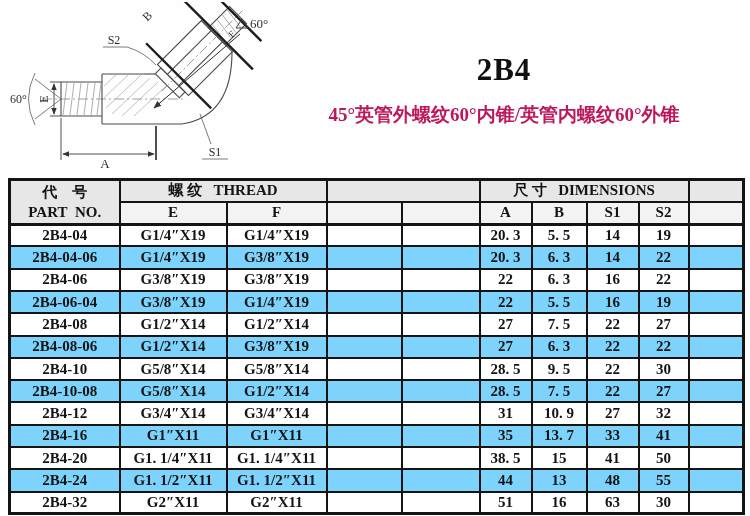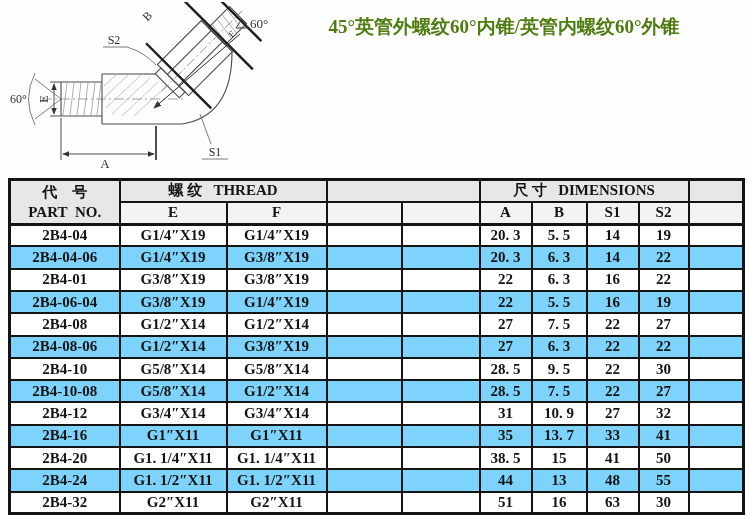--- a/index.html
+++ b/index.html
@@ -10,21 +10,21 @@
     color:#141414;
   }
   .page { position:relative; width:750px; height:516px; background:#fefefe; }
 
   
   .drawing { position:absolute; left:4px; top:2px; width:266px; height:174px; }
   svg text { font-family:"Liberation Serif","DejaVu Serif",serif; fill:#2e2e2e; }
 
   .title-block { position:absolute; left:268px; top:0; width:472px; height:176px; text-align:center; }
   .product-code { margin:52px 0 0 0; font-size:31px; font-weight:bold; letter-spacing:1px; color:#101010; }
-  .subtitle-cn  { margin:14px 0 0 0; font-size:19px; font-weight:bold; color:#4d7c0f; }
+  .subtitle-cn  { margin:14px 0 0 0; font-size:19px; font-weight:bold; color:#be185d; }
   .subtitle-en  { margin:8px 0 0 0;  font-size:16.5px; font-weight:bold; letter-spacing:0.5px; color:#101010; }
 
   
   table.spec {
     position:absolute; left:8px; top:178px; width:734px;
     border-collapse:collapse; table-layout:fixed;
     font-size:15px; font-weight:bold;
     border:3px solid #141414;
   }
   .spec th, .spec td {
@@ -148,20 +148,21 @@
 
       <g stroke="#5a5a5a" stroke-width="0.8" fill="none">
         <line x1="207" y1="142" x2="196" y2="112"></line>
         <line x1="198" y1="157" x2="224" y2="157"></line>
       </g>
       <text x="211" y="154" font-size="12" text-anchor="middle">S1</text>
     </svg>
   </div>
 
   <div class="title-block">
+    <div class="product-code">2B4</div>
     <div class="subtitle-cn">45°英管外螺纹60°内锥/英管内螺纹60°外锥</div>
   </div>
 
   <table class="spec">
     <colgroup>
       <col style="width:110px">
         <col style="width:107px">
         <col style="width:100px">
       <col style="width:75px">
         <col style="width:78px">
@@ -213,21 +214,21 @@
       <td>G3/8″X19</td>
       <td></td>
       <td></td>
       <td>20. 3</td>
       <td>6. 3</td>
       <td>14</td>
       <td>22</td>
       <td></td>
     </tr>
         <tr>
-      <td>2B4-01</td>
+      <td>2B4-06</td>
       <td>G3/8″X19</td>
       <td>G3/8″X19</td>
       <td></td>
       <td></td>
       <td>22</td>
       <td>6. 3</td>
       <td>16</td>
       <td>22</td>
       <td></td>
     </tr>

